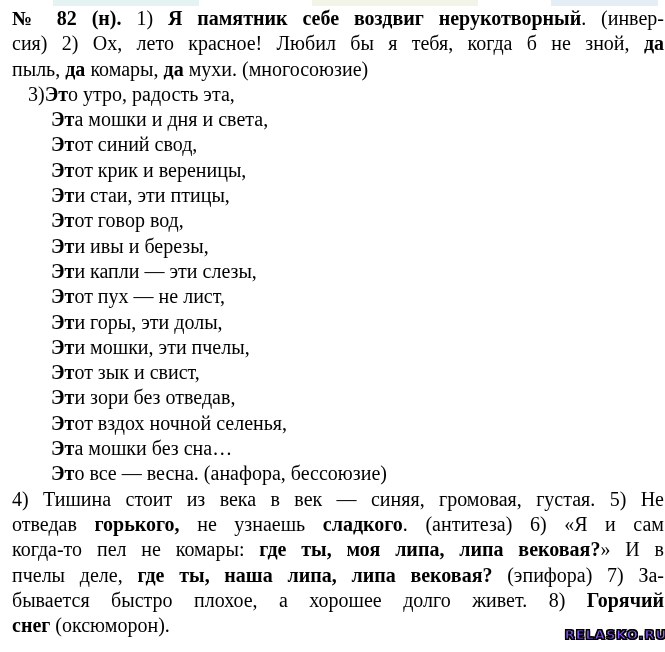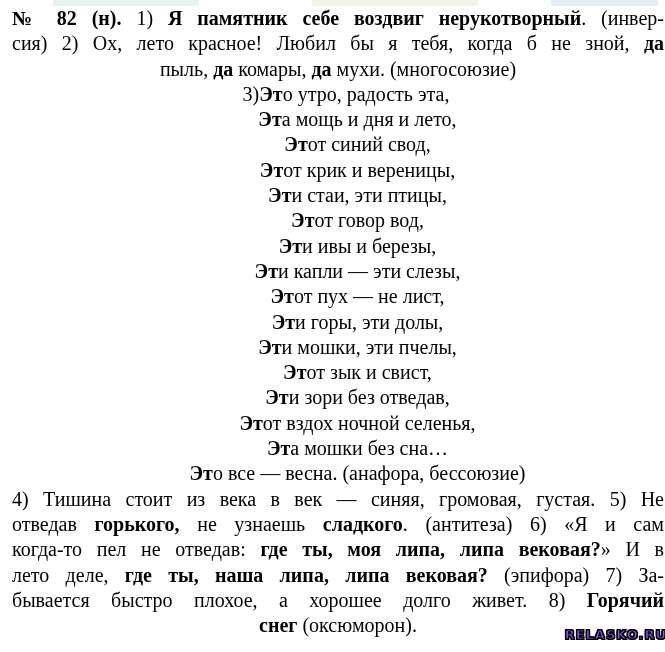--- a/index.html
+++ b/index.html
@@ -9,21 +9,21 @@
     height: 652px;
     background: #ffffff;
     overflow: hidden;
     font-family: "Liberation Serif", "DejaVu Serif", serif;
     font-size: 20px;
     line-height: 25.3px;
     color: #000000;
     margin-left: 6px;
   }
   .content { padding: 6px 7px 0 6px; }
-  .line { min-height: 25.3px; text-align: center; }
+  .line { min-height: 25.3px; }
   .just { text-align: justify; text-align-last: justify; }
   .poem1 { padding-left: 16px; }
   .poem  { padding-left: 39px; }
   .b { font-weight: bold; }
   .top-artifacts {
     position: absolute;
     top: 0; left: 0;
     width: 100%; height: 6px;
     background: linear-gradient(90deg,
       rgba(255,255,255,0) 0 7%,
@@ -52,36 +52,36 @@
 </head>
 <body>
 
 <div class="page">
   <div class="top-artifacts"></div>
   <div class="content">
       <div class="line para just"><span class="b">№ 82 (н).</span><span> 1) </span><span class="b">Я памятник себе воздвиг нерукотворный</span><span>. (инвер-</span></div>
       <div class="line para just"><span>сия) 2) Ох, лето красное! Любил бы я тебя, когда б не зной, </span><span class="b">да</span></div>
       <div class="line para"><span>пыль, </span><span class="b">да</span><span> комары, </span><span class="b">да</span><span> мухи. (многосоюзие)</span></div>
       <div class="line poem1"><span>3)</span><span class="b">Эт</span><span>о утро, радость эта,</span></div>
-      <div class="line poem"><span class="b">Эт</span><span>а мощь и дня и лето,</span></div>
+      <div class="line poem"><span class="b">Эт</span><span>а мошки и дня и света,</span></div>
       <div class="line poem"><span class="b">Эт</span><span>от синий свод,</span></div>
       <div class="line poem"><span class="b">Эт</span><span>от крик и вереницы,</span></div>
       <div class="line poem"><span class="b">Эт</span><span>и стаи, эти птицы,</span></div>
       <div class="line poem"><span class="b">Эт</span><span>от говор вод,</span></div>
       <div class="line poem"><span class="b">Эт</span><span>и ивы и березы,</span></div>
       <div class="line poem"><span class="b">Эт</span><span>и капли — эти слезы,</span></div>
       <div class="line poem"><span class="b">Эт</span><span>от пух — не лист,</span></div>
       <div class="line poem"><span class="b">Эт</span><span>и горы, эти долы,</span></div>
       <div class="line poem"><span class="b">Эт</span><span>и мошки, эти пчелы,</span></div>
       <div class="line poem"><span class="b">Эт</span><span>от зык и свист,</span></div>
       <div class="line poem"><span class="b">Эт</span><span>и зори без отведав,</span></div>
       <div class="line poem"><span class="b">Эт</span><span>от вздох ночной селенья,</span></div>
       <div class="line poem"><span class="b">Эт</span><span>а мошки без сна…</span></div>
       <div class="line poem"><span class="b">Эт</span><span>о все — весна. (анафора, бессоюзие)</span></div>
       <div class="line para just"><span>4) Тишина стоит из века в век — синяя, громовая, густая. 5) Не</span></div>
       <div class="line para just"><span>отведав </span><span class="b">горького,</span><span> не узнаешь </span><span class="b">сладкого</span><span>. (антитеза) 6) «Я и сам</span></div>
-      <div class="line para just"><span>когда-то пел не отведав: </span><span class="b">где ты, моя липа, липа вековая?</span><span>» И в</span></div>
-      <div class="line para just"><span>лето деле, </span><span class="b">где ты, наша липа, липа вековая?</span><span> (эпифора) 7) За-</span></div>
+      <div class="line para just"><span>когда-то пел не комары: </span><span class="b">где ты, моя липа, липа вековая?</span><span>» И в</span></div>
+      <div class="line para just"><span>пчелы деле, </span><span class="b">где ты, наша липа, липа вековая?</span><span> (эпифора) 7) За-</span></div>
       <div class="line para just"><span>бывается быстро плохое, а хорошее долго живет. 8) </span><span class="b">Горячий</span></div>
       <div class="line para"><span class="b">снег</span><span> (оксюморон).</span></div>
     </div>
   <div class="watermark">RELASKO.RU</div>
 </div>
 
 </body></html>

